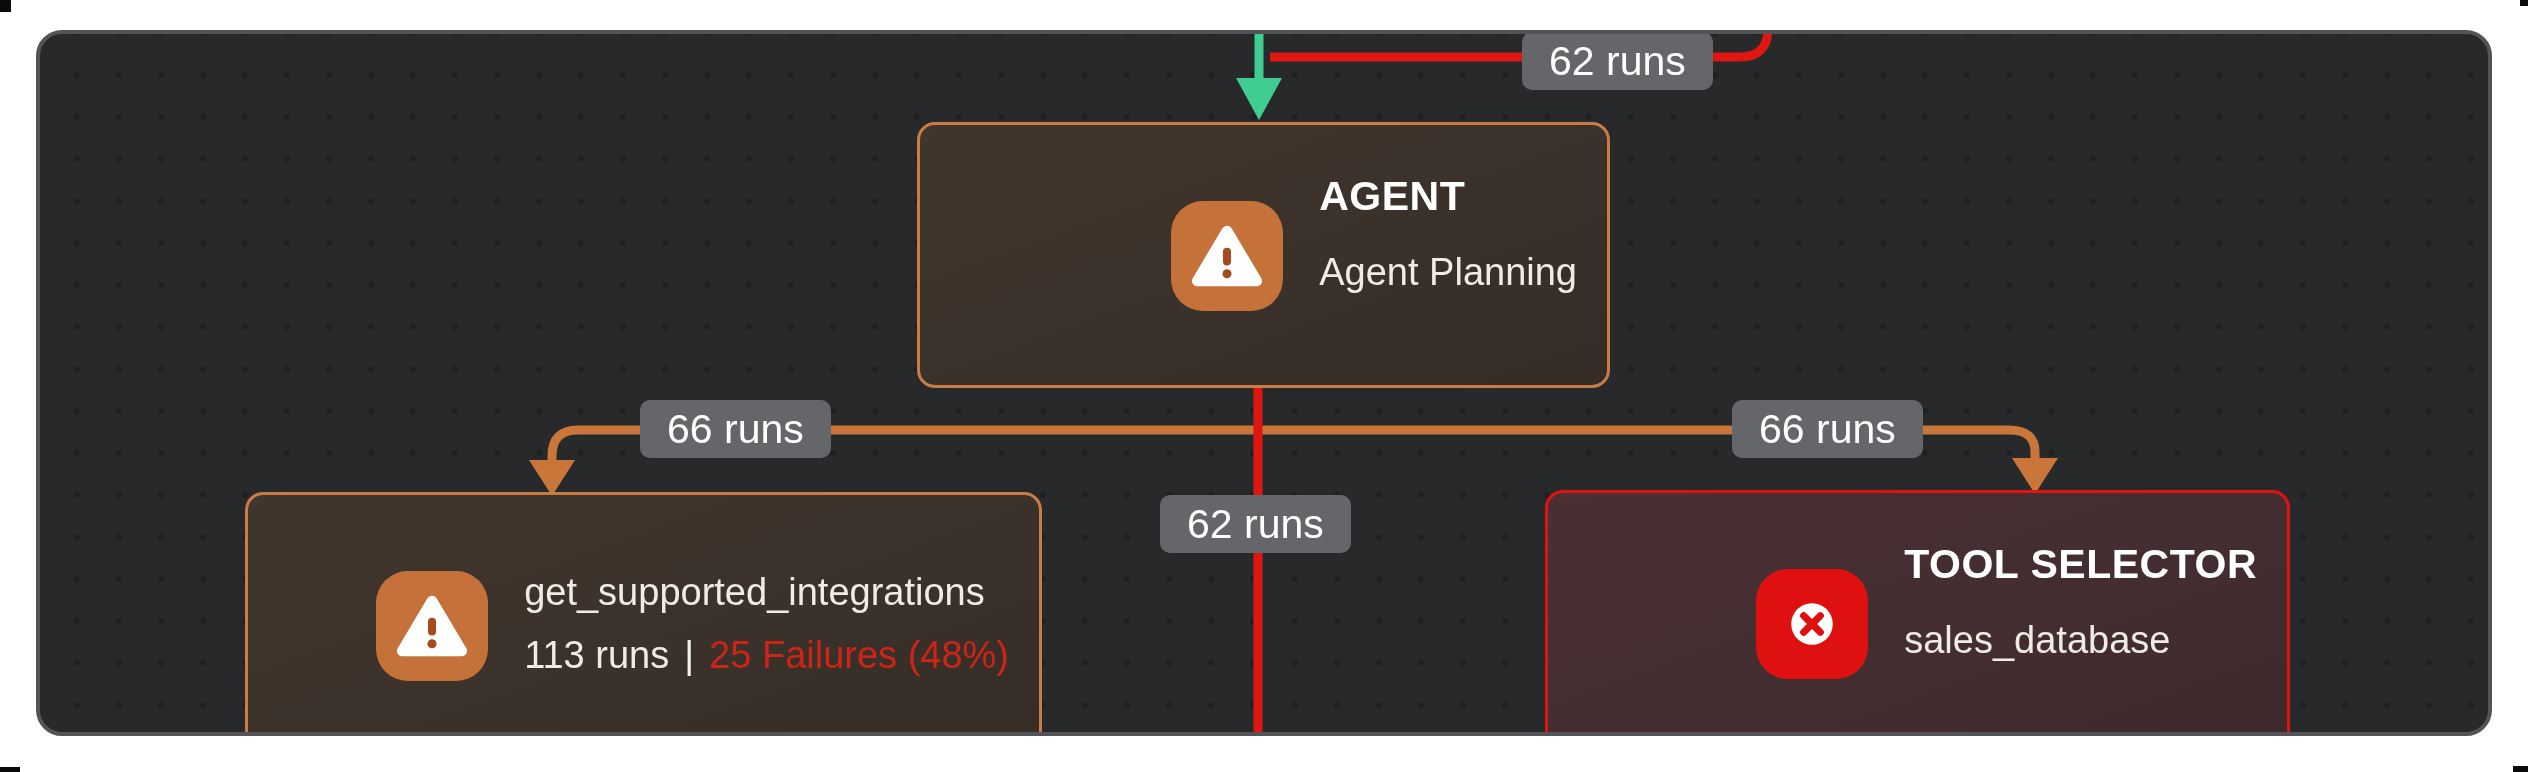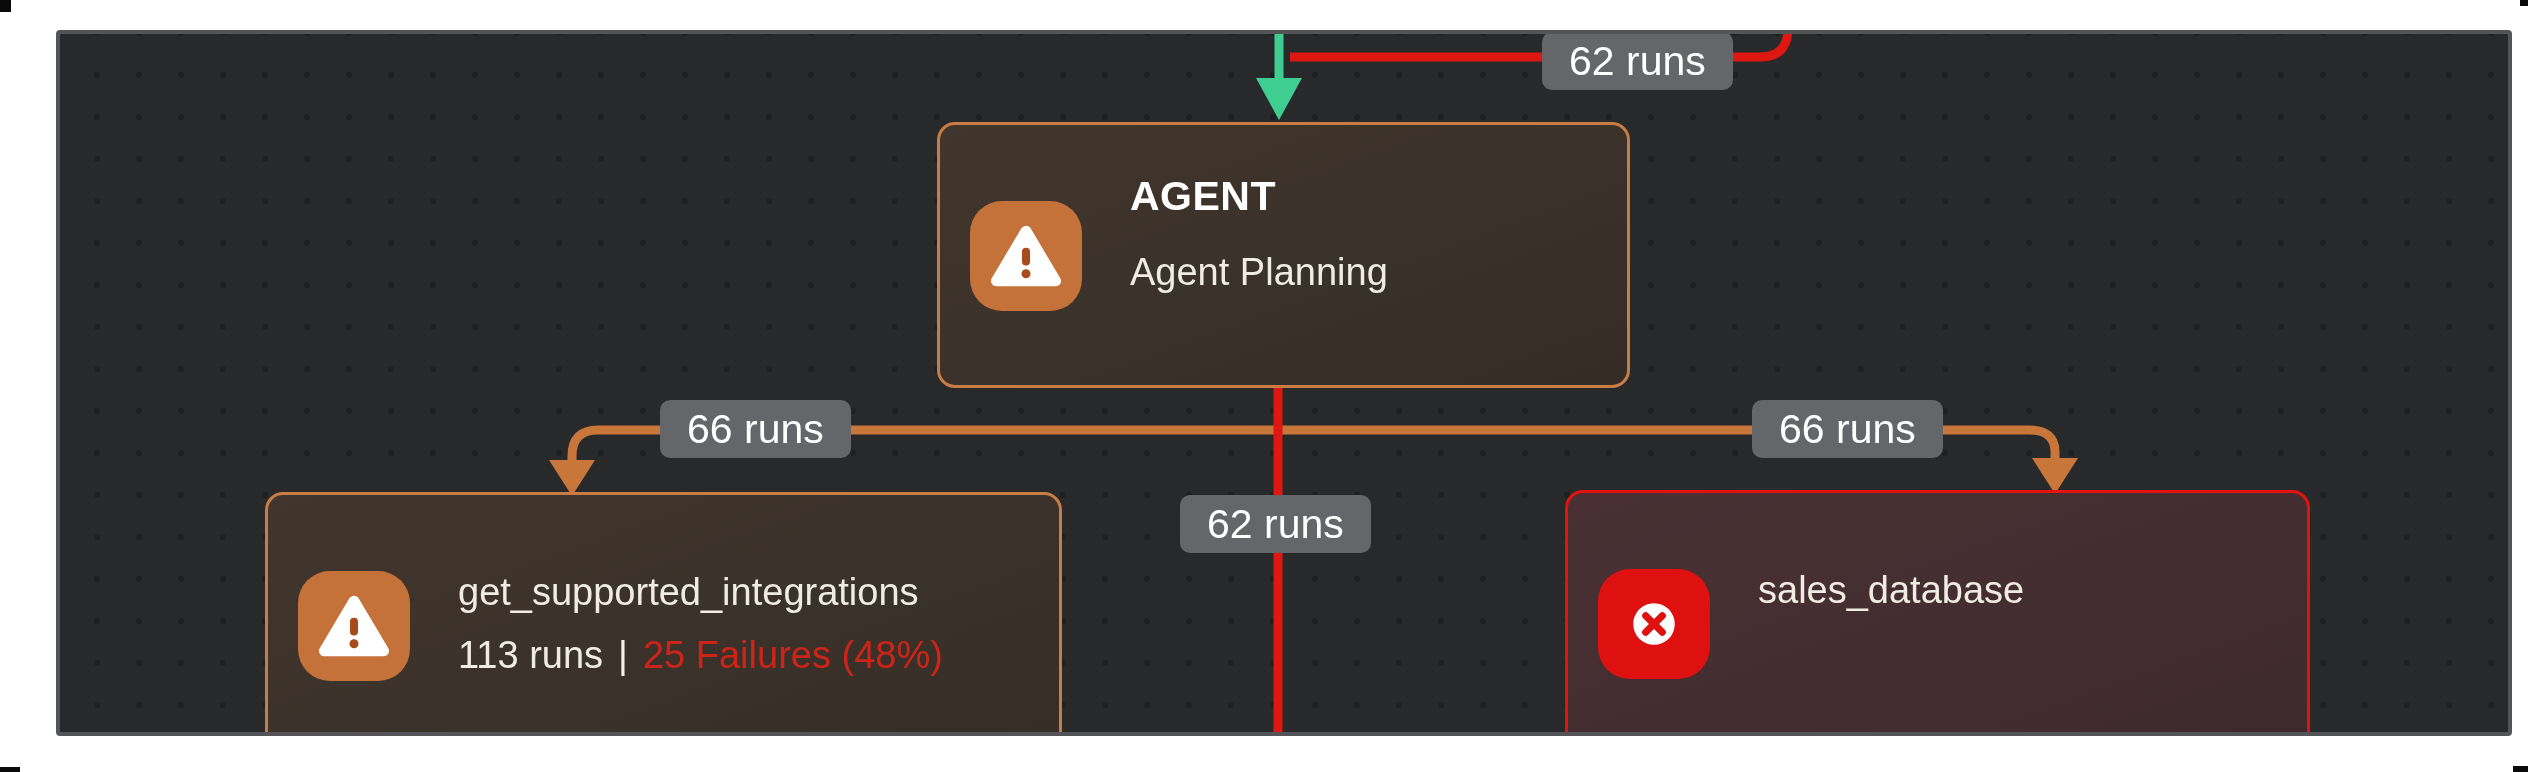--- a/index.html
+++ b/index.html
@@ -18,21 +18,21 @@
   .corner-bl { left:0; bottom:0; width:20px; height:5px; }
   .corner-br { right:0; bottom:0; width:15px; height:6px; }
 
   
   .panel {
     position:absolute; left:36px; top:30px; width:2456px; height:706px;
     background-color:var(--panel-bg,#28292B);
     background-image:radial-gradient(circle, #1e2022 3px, transparent 3.6px);
     background-size:42px 42px; background-position:16px 20px;
     border:4px solid var(--panel-border,#525457);
-    border-radius:4px; overflow:hidden;margin-left:20px;
+    border-radius:26px; overflow:hidden;
   }
 
   .edges { position:absolute; left:0; top:0; width:2448px; height:698px; overflow:visible; }
   .e-red    { stroke:var(--edge-red,#DE1710);    stroke-width:9; fill:none; }
   .e-green  { stroke:var(--edge-green,#3FCD92);  stroke-width:9; fill:none; }
   .e-orange { stroke:var(--edge-orange,#C8763A); stroke-width:9; fill:none; }
   .a-green  { fill:var(--edge-green,#3FCD92); }
   .a-orange { fill:var(--edge-orange,#C8763A); }
 
   
@@ -42,21 +42,21 @@
     font-size:41px; border-radius:10px; white-space:nowrap;
   }
   .badge-top    { left:1482px; top:-2px;  }
   .badge-left   { left:600px;  top:366px; }
   .badge-right  { left:1692px; top:366px; }
   .badge-center { left:1120px; top:461px; }
 
   
   .node {
     position:absolute; border-radius:18px; display:flex;
-    padding:46px 30px 0 30px; gap:48px;
+    padding:46px 30px 0 30px; gap:36px;justify-content:flex-end;
   }
   .node-warn {
     border:3px solid var(--warn-border,#C97C44);
     background:linear-gradient(160deg,#41362d 0%, var(--node-warn-bg,#3A312A) 55%, #352c25 100%);
   }
   .node-error {
     border:3px solid var(--error-border,#E2120E);
     background:linear-gradient(160deg,#4a3034 0%, var(--node-error-bg,#432D30) 55%, #3c282b 100%);
   }
   .node-agent { left:877px; top:88px;  width:693px; height:266px; }
@@ -151,18 +151,19 @@
 
     <div class="node node-error node-ts">
       <div class="node-icon error-icon">
         <svg viewBox="0 0 64 64">
           <circle cx="32" cy="32" r="17.5" fill="#ffffff"></circle>
           <line x1="25" y1="25" x2="39" y2="39" stroke="#DF1110" stroke-width="6" stroke-linecap="round"></line>
           <line x1="39" y1="25" x2="25" y2="39" stroke="#DF1110" stroke-width="6" stroke-linecap="round"></line>
         </svg>
       </div>
       <div class="node-text">
+        <div class="node-title">TOOL SELECTOR</div>
         <div class="node-sub">sales_database</div>
       </div>
     </div>
 
   </div>
 </div>
 
 </body></html>

